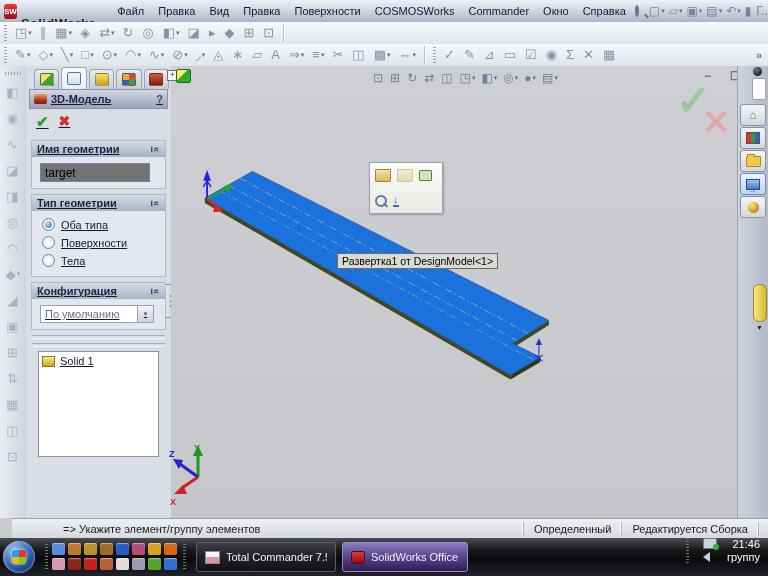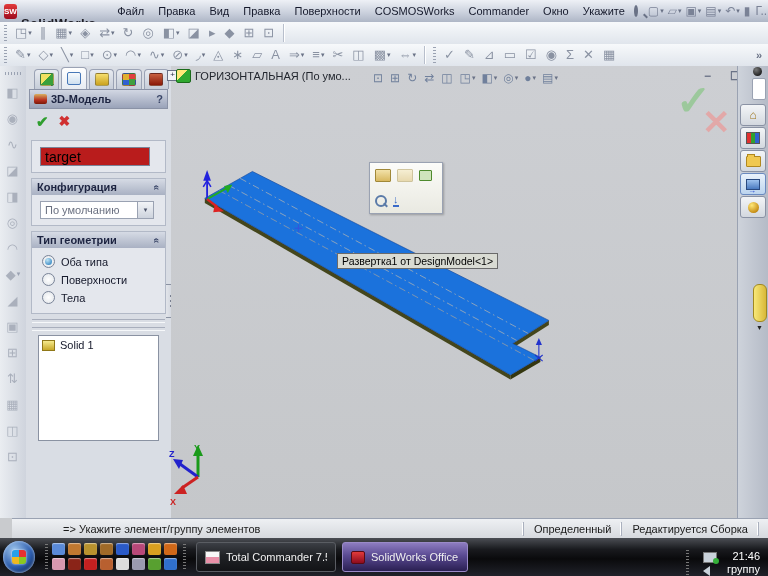--- a/index.html
+++ b/index.html
@@ -27,38 +27,38 @@
   .tbi .dd{font-size:7px;color:#6a7286;margin-left:1px;}
   .tb-sep{width:1px;height:18px;background:#b8bfcc;margin:0 4px;box-shadow:1px 0 0 #fff;}
   .overflow{color:#6a7286;font-weight:bold;margin-left:auto;padding-right:6px;}
   
   #leftbar{left:0;top:66px;width:26px;height:452px;background:linear-gradient(to right,#eaedf1,#cfd4dd);
     border-right:1px solid #aab0be;display:flex;flex-direction:column;align-items:center;}
   #leftbar .grip{width:16px;height:3px;margin:6px 0 4px;background:repeating-linear-gradient(90deg,#9aa2b2 0 1px,transparent 1px 3px);}
   .lbi{color:#aab0bc;font-size:13px;height:26px;display:flex;align-items:center;}
   .lbi .dd{font-size:7px;margin-left:1px;color:#9aa2b2;}
   
-  #pmpanel{left:26px;top:66px;width:145px;height:452px;background:#d9dde4;border-right:1px solid #8a92a2;}
+  #pmpanel{left:26px;top:66px;width:145px;height:452px;background:#d9dde4;border-right:1px solid #8a92a2;text-decoration:underline;}
   .pmtabs{display:flex;padding:3px 0 0 8px;height:20px;}
   .pmtab{width:24px;height:19px;background:linear-gradient(#e8ebf0,#c5ccd8);border:1px solid #9aa2b4;border-bottom:none;
     border-radius:4px 4px 0 0;margin-right:2px;display:flex;align-items:center;justify-content:center;}
   .pmtab.active{background:linear-gradient(#ffffff,#e8ecf2);height:21px;margin-top:-2px;}
   .mini{width:12px;height:11px;border-radius:2px;border:1px solid rgba(60,60,60,.4);}
   .pmheader{margin:0 3px;height:18px;background:linear-gradient(#d2d7e3,#9aa3b9);border:1px solid #8a92a6;
     display:flex;align-items:center;font-weight:bold;color:#1c2340;padding:0 4px;gap:4px;}
   .pmheader .help{margin-left:auto;font-weight:bold;color:#3a4668;}
   .vise{width:13px;height:10px;background:linear-gradient(#d8b060,#b83020 60%,#7a1808);border-radius:2px;}
   .okrow{display:flex;gap:10px;padding:4px 10px;}
   .ok{color:#2f9e2f;font-size:15px;font-weight:bold;} .cancel{color:#d03030;font-size:14px;font-weight:bold;}
   .pmgroup{margin:5px 5px;border:1px solid #b2b9c7;background:#e4e7ed;}
   .grp-h{height:16px;background:linear-gradient(#d6dbe5,#a9b1c3);display:flex;align-items:center;
     font-weight:bold;color:#1c2340;padding:0 5px;}
   .grp-h .chev{margin-left:auto;color:#3a4668;font-size:10px;transform:rotate(90deg);}
   .grp-b{padding:6px 8px;}
-  .textinput{background:#b91c1c;border:1px solid #7a8498;height:15px;font-size:14px;padding:1px 4px;width:100px;
+  .textinput{background:#737373;border:1px solid #7a8498;height:15px;font-size:12px;padding:1px 4px;width:100px;
     font-family:"Liberation Sans",sans-serif;}
   .selectbox{background:#fff;border:1px solid #9aa2b2;height:16px;display:flex;align-items:center;width:112px;color:#6a7080;}
   .selectbox .txt{flex:1;padding:0 4px;}
   .selectbox .btn{width:15px;height:100%;background:linear-gradient(#f2f4f7,#cdd3dd);border-left:1px solid #9aa2b2;
     display:flex;align-items:center;justify-content:center;font-size:7px;color:#4a5268;}
   .radio-row{display:flex;align-items:center;gap:6px;margin:3px 0 5px 8px;color:#15192b;}
   .radio{width:11px;height:11px;border-radius:50%;border:1px solid #7a8498;background:radial-gradient(#fff,#dfe3e8);position:relative;}
   .radio.checked::after{content:"";position:absolute;inset:2px;border-radius:50%;background:radial-gradient(circle at 35% 30%,#bfe4f5,#1a74b8);}
   .ridge{height:2px;border-top:1px solid #a8aebc;border-bottom:1px solid #f6f8fa;margin:4px 6px;}
   .cadbtn{display:block;width:84px;margin:5px auto;background:linear-gradient(#f5f6f8,#d9dde3);
@@ -138,21 +138,21 @@
   .task-btn{height:28px;margin-left:6px;background:linear-gradient(#3c3f45,#202226 45%,#121316);
     border:1px solid #5a5d63;border-radius:3px;color:#f0f0f0;display:flex;align-items:center;
     padding:0 8px;gap:6px;width:120px;}
   .task-btn.active{background:linear-gradient(#8d7cc0,#5a4a92 45%,#2a1f52);border-color:#9a8ac8;}
   .task-btn .lbl{white-space:nowrap;overflow:hidden;}
   .ic-tc{width:13px;height:11px;background:linear-gradient(#f8f8f8 0 50%,#e890a8 50%);border:1px solid #888;flex:none;}
   .ic-sw{width:12px;height:11px;background:linear-gradient(#e23b3b,#8e0b1e);border:1px solid #5a0a12;border-radius:2px;flex:none;}
   .ic-paint{width:12px;height:12px;border-radius:50%;background:radial-gradient(circle at 35% 30%,#e8b060,#a85820);
     border:1px solid #6a3810;flex:none;}
   .task-dd{margin-left:auto;color:#ccc;font-size:8px;}
-  #tray{margin-left:auto;display:flex;align-items:flex-end;height:100%;}
+  #tray{margin-left:auto;display:flex;align-items:flex-start;height:100%;}
   .tray-icons{display:flex;flex-direction:column;justify-content:center;gap:3px;margin:0 10px;}
   .ic-net{width:12px;height:9px;background:#c9d2da;border:1px solid #777;position:relative;}
   .ic-net::after{content:"";position:absolute;right:-3px;bottom:-2px;width:6px;height:6px;border-radius:50%;background:#35b03a;}
   .ic-vol{width:0;height:0;border:5px solid transparent;border-right:7px solid #c9d2da;border-left:none;}
   .clock{color:#fff;text-align:right;line-height:13px;padding-right:8px;}
 </style>
 </head>
 <body>
 
 <div id="screen">
@@ -163,21 +163,21 @@
     <span style="display:flex;">
 
     <span class="menu-item">Файл</span>
         <span class="menu-item">Правка</span>
         <span class="menu-item">Вид</span>
         <span class="menu-item">Правка</span>
         <span class="menu-item">Поверхности</span>
         <span class="menu-item">COSMOSWorks</span>
         <span class="menu-item">Commander</span>
         <span class="menu-item">Окно</span>
-        <span class="menu-item">Укажите</span>
+        <span class="menu-item">Справка</span>
       </span>
     <span class="search-lens"></span>
     <span style="display:flex;">
 
         <span class="tt-icon">
           <span>▢</span>
           <span class="dd">▾</span>
         </span>
 
         <span class="tt-icon">
@@ -539,34 +539,26 @@
     <div class="pmheader">
       <span class="vise"></span>
       <span>3D-Модель</span>
       <span class="help">?</span>
     </div>
     <div class="okrow">
       <span class="ok">✔</span>
       <span class="cancel">✖</span>
     </div>
     <div class="pmgroup">
-      <div class="grp-b">
-        <input class="textinput" value="target" style="">
-      </div>
-    </div>
-    <div class="pmgroup">
       <div class="grp-h">
-        <span>Конфигурация</span>
+        <span>Имя геометрии</span>
         <span class="chev">«</span>
       </div>
       <div class="grp-b">
-        <div class="selectbox">
-          <span class="txt">По умолчанию</span>
-          <span class="btn">▾</span>
-        </div>
+        <input class="textinput" value="target" style="">
       </div>
     </div>
     <div class="pmgroup">
       <div class="grp-h">
         <span>Тип геометрии</span>
         <span class="chev">«</span>
       </div>
       <div class="grp-b" style="padding:4px 2px;">
         <div class="radio-row">
           <span class="radio checked"></span>
@@ -575,20 +567,32 @@
         <div class="radio-row">
           <span class="radio"></span>
           <span>Поверхности</span>
         </div>
         <div class="radio-row">
           <span class="radio"></span>
           <span>Тела</span>
         </div>
       </div>
     </div>
+    <div class="pmgroup">
+      <div class="grp-h">
+        <span>Конфигурация</span>
+        <span class="chev">«</span>
+      </div>
+      <div class="grp-b">
+        <div class="selectbox">
+          <span class="txt">По умолчанию</span>
+          <span class="btn">▾</span>
+        </div>
+      </div>
+    </div>
     <div class="ridge"></div>
     <div class="ridge"></div>
     <div class="listbox">
       <div class="solid-item">
         <span class="solid-icon"></span>
         <span>Solid 1</span>
       </div>
     </div>
   </div>
   <div class="abs splitter-tab">
@@ -632,21 +636,20 @@
         <polygon points="650,385 646,394 654,394" fill="#2233cc"></polygon>
         <line x1="645" y1="407" x2="655" y2="415" stroke="#2233cc" stroke-width="1.4"></line>
         <line x1="645" y1="415" x2="655" y2="407" stroke="#2233cc" stroke-width="1.4"></line>
       </g>
     </g>
   </svg>
 
   <div class="abs expand-box">+</div>
   <div class="abs doc-tab">
     <span class="asm-icon"></span>
-    <span>ГОРИЗОНТАЛЬНАЯ (По умо...</span>
   </div>
   <div class="abs hud">
 
       <span class="tbi">
         <span>⊡</span>
         <span class="dd"></span>
       </span>
 
       <span class="tbi">
         <span>⊞</span>

